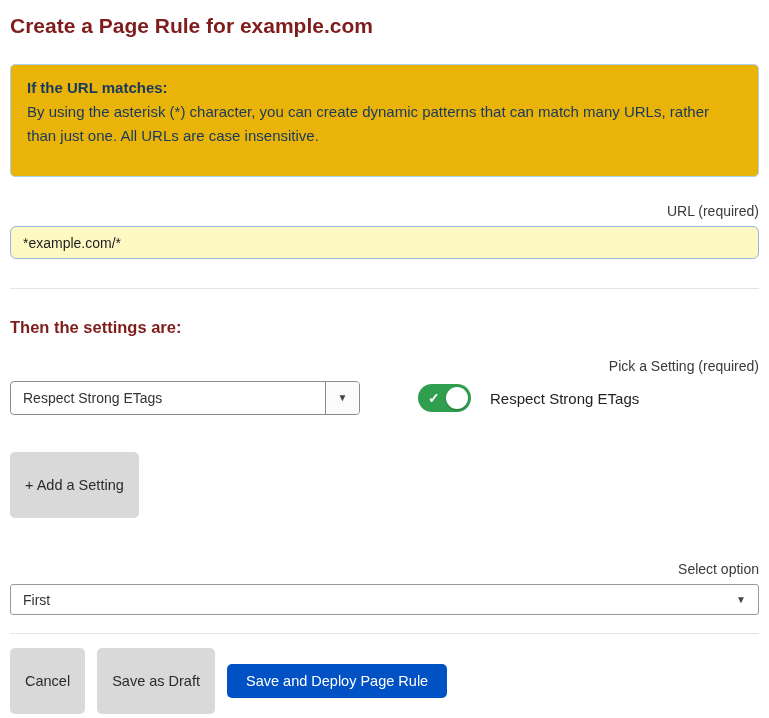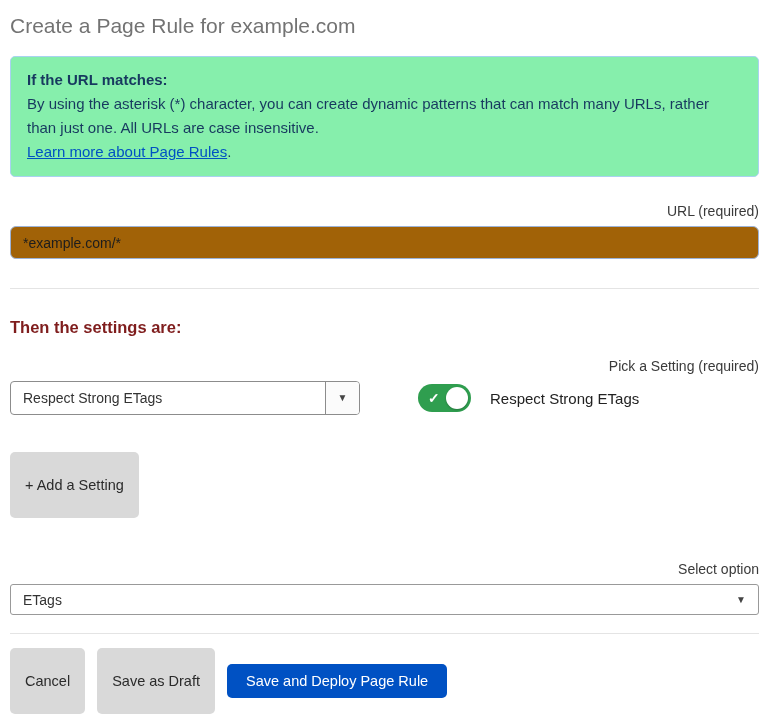--- a/index.html
+++ b/index.html
@@ -8,54 +8,55 @@
     width: 769px;
     height: 718px;
     overflow: hidden;
     font-family: "Liberation Sans", sans-serif;
     color: #222222;
   }
   .page { padding: 8px 10px 16px 10px; }
 
   .page-title {
     font-size: 21px;
-    font-weight: 400;
-    color: #737373;
+    font-weight: 700;
+    color: #7f1d1d;
     padding: 6px 0 18px 0;
   }
 
   .info-box {
-    background: #86efac;
+    background: #eab308;
     border: 1px solid #a9d2f0;
     border-radius: 5px;
-    padding: 11px 16px 12px 16px;
+    padding: 11px 16px 28px 16px;
     color: #17395f;
     font-size: 15px;
     line-height: 24px;
     margin-bottom: 26px;
+    margin-top: 8px;
   }
   .info-heading { font-weight: 700; }
   .info-link {
     color: #0051c3;
     text-decoration: underline;
     cursor: pointer;
   }
 
   .field-label {
     font-size: 14px;
     color: #3a3a3a;
     margin-bottom: 7px;
     text-align: right;
   }
 
   .url-input {
     display: block;
     width: 100%;
     height: 33px;
-    background: #a16207;
+    background: #fef9c3;
     border: 1px solid #9cb3d8;
     border-radius: 6px;
     padding: 0 12px;
     font-size: 14px;
     color: #1d1d1d;
     font-family: "Liberation Sans", sans-serif;
   }
 
   .divider {
     border: none;
@@ -192,21 +193,20 @@
 </head>
 <body>
 
 <div class="page">
 
   <h1 class="page-title">Create a Page Rule for example.com</h1>
 
   <div class="info-box">
     <div class="info-heading">If the URL matches:</div>
     <div class="info-body">By using the asterisk (*) character, you can create dynamic patterns that can match many URLs, rather than just one. All URLs are case insensitive.</div>
-    <div class="info-link-line"><a class="info-link" href="#">Learn more about Page Rules</a><span>.</span></div>
   </div>
 
   <div class="field-label">URL (required)</div>
   <input type="text" class="url-input" value="*example.com/*" style="">
 
   <hr class="divider">
 
   <h2 class="section-heading">Then the settings are:</h2>
 
   <div class="field-label">Pick a Setting (required)</div>
@@ -230,21 +230,21 @@
 
   <div class="add-setting-wrap">
     <button class="btn gray">+ Add a Setting</button>
   </div>
 
   <div class="order-section">
 
     <div class="field-label">Select option</div>
 
     <div class="select-box order-select" role="combobox">
-      <span class="select-value">ETags</span>
+      <span class="select-value">First</span>
       <span class="select-caret-plain">
         <span class="caret">▼</span>
       </span>
     </div>
 
   </div>
 
   <hr class="divider footer-divider">
 
   <div class="footer-buttons">

